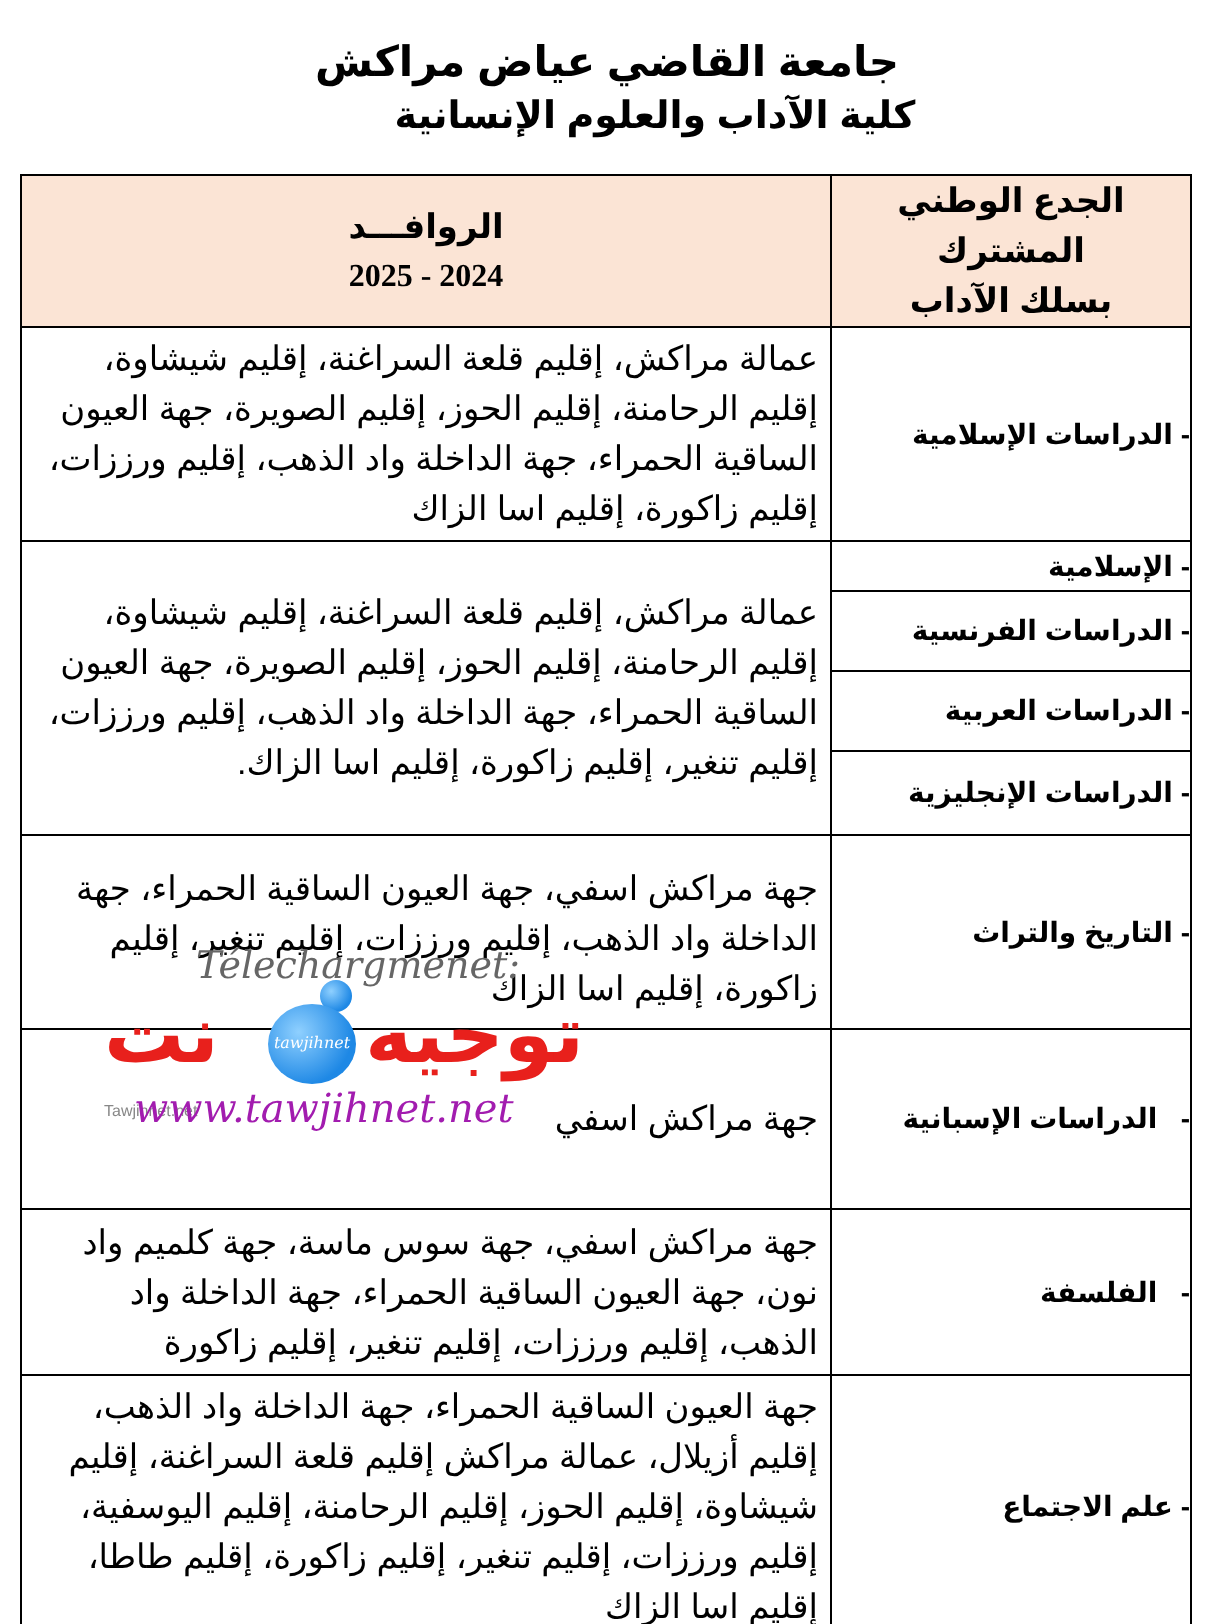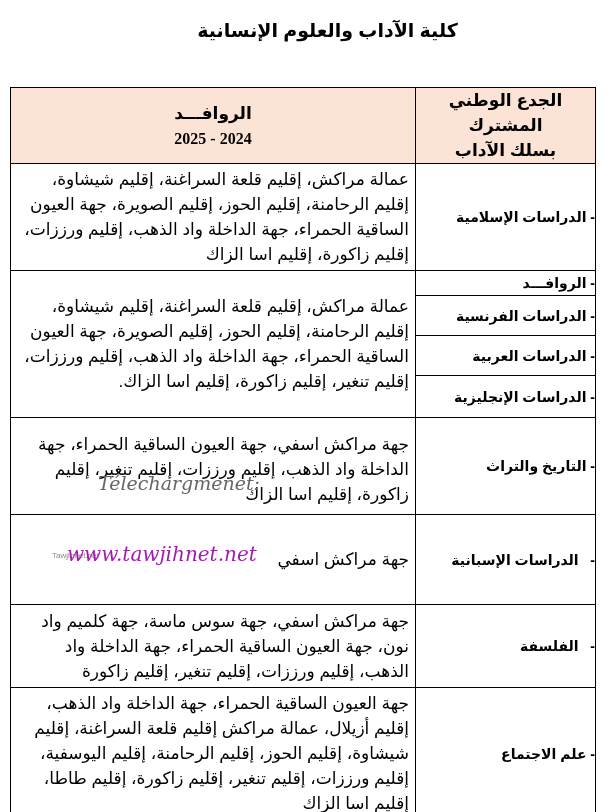--- a/index.html
+++ b/index.html
@@ -21,20 +21,21 @@
     .wm-ar-left { position: absolute; left: 0; top: 0; color: #e8201c; font-weight: bold; font-size: 40px; line-height: 48px; font-family: "DejaVu Sans", sans-serif; }
     .wm-ball { position: absolute; left: 82px; top: 8px; width: 44px; height: 40px; border-radius: 50%; background: radial-gradient(circle at 35% 35%, #8fd0ff, #1e88e5 70%); color: #fff; font-size: 8px; font-style: italic; text-align: center; line-height: 40px; font-family: "DejaVu Serif", serif; }
     .wm-ball-small { position: absolute; left: 108px; top: -4px; width: 16px; height: 16px; border-radius: 50%; background: radial-gradient(circle at 35% 35%, #8fd0ff, #1e88e5 70%); }
     .wm-small { position: absolute; left: 22px; top: 81px; font-size: 8px; color: #888; font-family: "Liberation Sans", sans-serif; }
     .wm-url { position: absolute; left: 37px; top: 72px; font-family: "DejaVu Serif", serif; font-style: italic; font-size: 20px; color: #a21caf; }
   </style>
 </head>
 <body>
 
 <div class="title-block">
+  <div class="title-1">جامعة القاضي عياض مراكش</div>
   <div class="title-2">كلية الآداب والعلوم الإنسانية</div>
 </div>
 
 <table class="main">
   <thead>
     <tr>
       <th style="width:180px">
         <div>الجدع الوطني المشترك</div>
         <div>بسلك الآداب</div>
       </th>
@@ -45,21 +46,21 @@
     </tr>
   </thead>
   <tbody>
 
     <tr style="height:103px">
       <td class="label">- الدراسات الإسلامية</td>
       <td class="content">عمالة مراكش، إقليم قلعة السراغنة، إقليم شيشاوة، إقليم الرحامنة، إقليم الحوز، إقليم الصويرة، جهة العيون الساقية الحمراء، جهة الداخلة واد الذهب، إقليم ورززات، إقليم زاكورة، إقليم اسا الزاك</td>
     </tr>
 
     <tr style="height:25px">
-      <td class="label">- الروافـــد</td>
+      <td class="label">- الإسلامية</td>
       <td class="content" rowspan="4" style="vertical-align:middle">عمالة مراكش، إقليم قلعة السراغنة، إقليم شيشاوة، إقليم الرحامنة، إقليم الحوز، إقليم الصويرة، جهة العيون الساقية الحمراء، جهة الداخلة واد الذهب، إقليم ورززات، إقليم تنغير، إقليم زاكورة، إقليم اسا الزاك.</td>
     </tr>
     <tr style="height:40px">
       <td class="label">- الدراسات الفرنسية</td>
     </tr>
     <tr style="height:40px">
       <td class="label">- الدراسات العربية</td>
     </tr>
     <tr style="height:42px">
       <td class="label">- الدراسات الإنجليزية</td>
@@ -83,15 +84,21 @@
     <tr style="height:102px">
       <td class="label">- علم الاجتماع</td>
       <td class="content">جهة العيون الساقية الحمراء، جهة الداخلة واد الذهب، إقليم أزيلال، عمالة مراكش إقليم قلعة السراغنة، إقليم شيشاوة، إقليم الحوز، إقليم الرحامنة، إقليم اليوسفية، إقليم ورززات، إقليم تنغير، إقليم زاكورة، إقليم طاطا، إقليم اسا الزاك</td>
     </tr>
 
   </tbody>
 </table>
 
 <div class="watermark" dir="ltr">
   <div class="wm-tele">Télechargmenet:</div>
+  <div class="wm-logo">
+    <span class="wm-ar-left">نت</span>
+    <div class="wm-ball-small"></div>
+    <div class="wm-ball">tawjihnet</div>
+    <span class="wm-ar">توجيه</span>
+  </div>
   <div class="wm-small">Tawjihnet.net</div>
   <div class="wm-url">www.tawjihnet.net</div>
 </div>
 
 </body></html>

